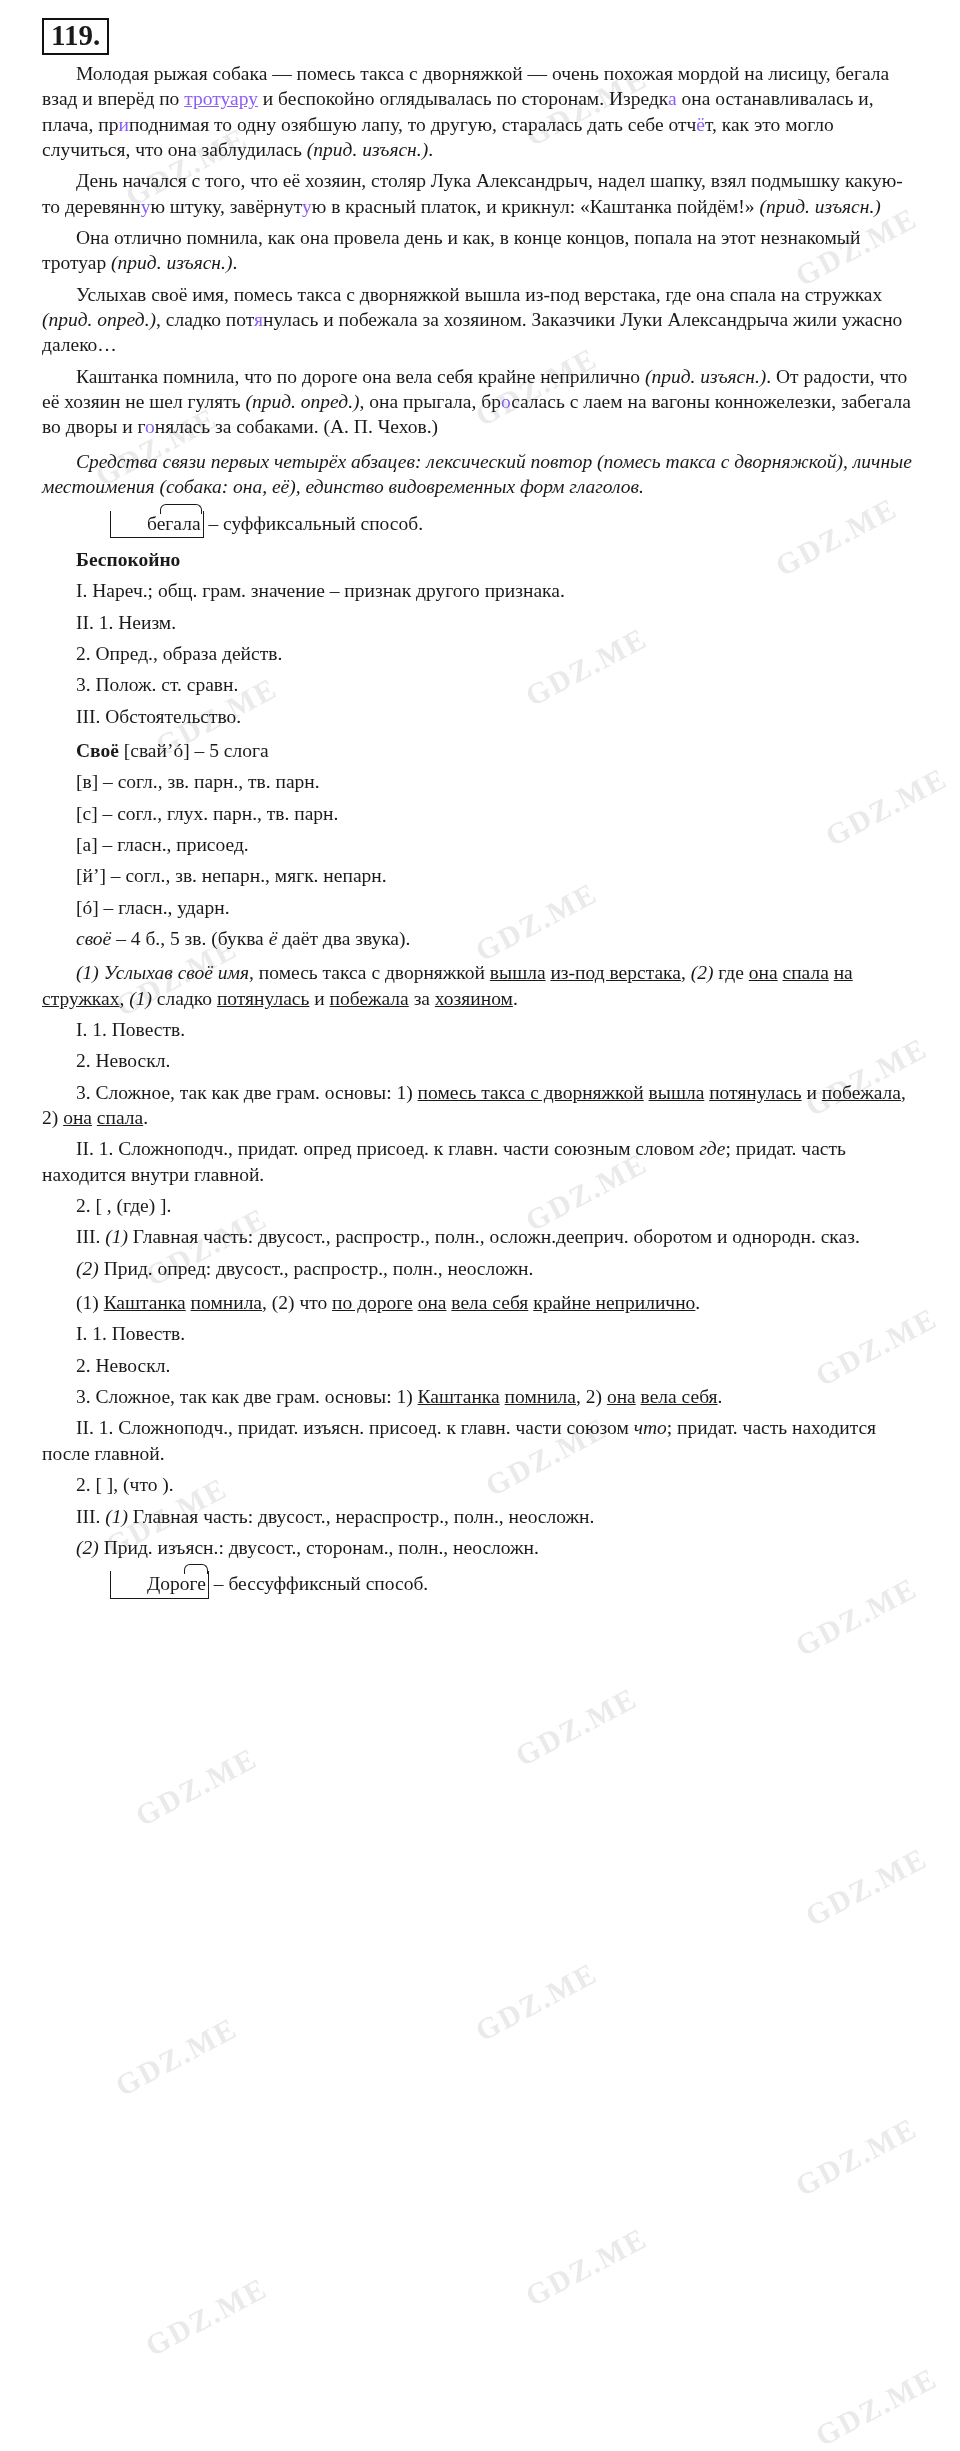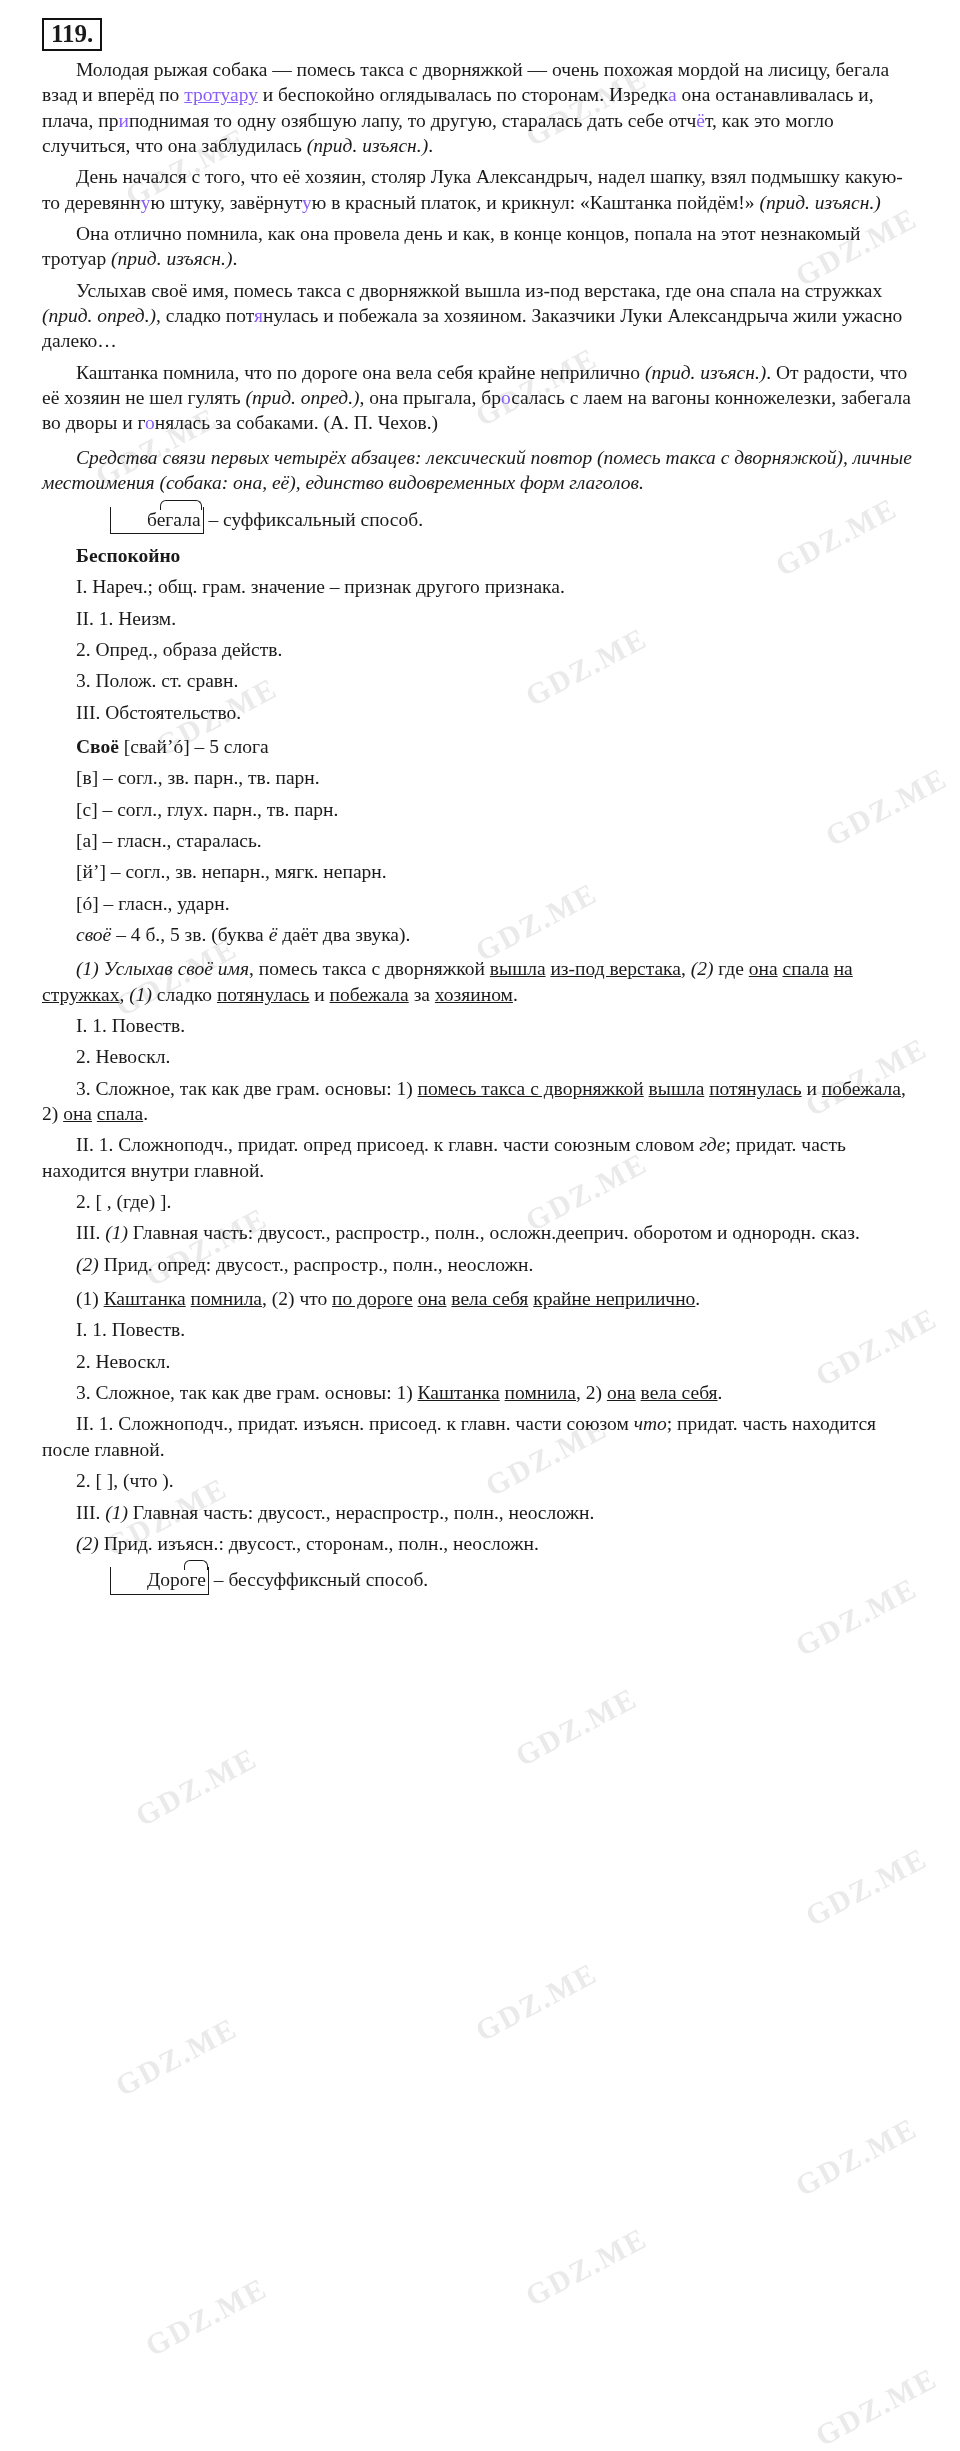--- a/index.html
+++ b/index.html
@@ -40,21 +40,21 @@
     transform: rotate(-28deg);
     user-select: none;
     pointer-events: none;
     white-space: nowrap;
   }
   .ex-num {
     display: inline-block;
     border: 2px solid #111;
     padding: 1px 7px 3px 7px;
     font-weight: 700;
-    font-size: 25px;
+    font-size: 29px;
     font-family: "Liberation Serif", serif;
     line-height: 1;
     margin-bottom: 6px;
   }
   p {
     margin: 0 0 2px 0;
     font-size: 19.5px;
     line-height: 1.30;
     text-align: left;
   }
@@ -146,21 +146,21 @@
     <p class="ind bi sp">Беспокойно</p>
     <p class="ind smallgap">I. Нареч.; общ. грам. значение – признак другого признака.</p>
     <p class="ind smallgap">II. 1. Неизм.</p>
     <p class="ind smallgap">2. Опред., образа действ.</p>
     <p class="ind smallgap">3. Полож. ст. сравн.</p>
     <p class="ind smallgap">III. Обстоятельство.</p>
 
     <p class="ind sp"><span class="bi">Своё</span><span> [свай’ó] – 5 слога</span></p>
     <p class="ind smallgap">[в] – согл., зв. парн., тв. парн.</p>
     <p class="ind smallgap">[с] – согл., глух. парн., тв. парн.</p>
-    <p class="ind smallgap">[а] – гласн., старалась.</p>
+    <p class="ind smallgap">[а] – гласн., присоед.</p>
     <p class="ind smallgap">[й’] – согл., зв. непарн., мягк. непарн.</p>
     <p class="ind smallgap">[ó] – гласн., ударн.</p>
     <p class="ind smallgap"><span class="i">своё</span><span> – 4 б., 5 зв. (буква </span><span class="i">ё</span><span> даёт два звука).</span></p>
 
     <p class="ind sp"><span class="i">(1)</span><span class="i"> Услыхав своё имя</span><span>, помесь такса с дворняжкой </span><span class="u">вышла</span><span> </span><span class="u">из-под верстака</span><span>, </span><span class="i">(2)</span><span> где </span><span class="u">она</span><span> </span><span class="u">спала</span><span> </span><span class="u">на стружках</span><span>, </span><span class="i">(1)</span><span> сладко </span><span class="u">потянулась</span><span> и </span><span class="u">побежала</span><span> за </span><span class="u">хозяином</span><span>.</span></p>
 
     <p class="ind smallgap">I. 1. Повеств.</p>
     <p class="ind smallgap">2. Невоскл.</p>
     <p class="ind smallgap"><span>3. Сложное, так как две грам. основы: 1) </span><span class="u">помесь такса с дворняжкой</span><span> </span><span class="u">вышла</span><span> </span><span class="u">потянулась</span><span> и </span><span class="u">побежала</span><span>, 2) </span><span class="u">она</span><span> </span><span class="u">спала</span><span>.</span></p>
     <p class="ind smallgap"><span>II. 1. Сложноподч., придат. опред присоед. к главн. части союзным словом </span><span class="i">где</span><span>; придат. часть находится внутри главной.</span></p>

